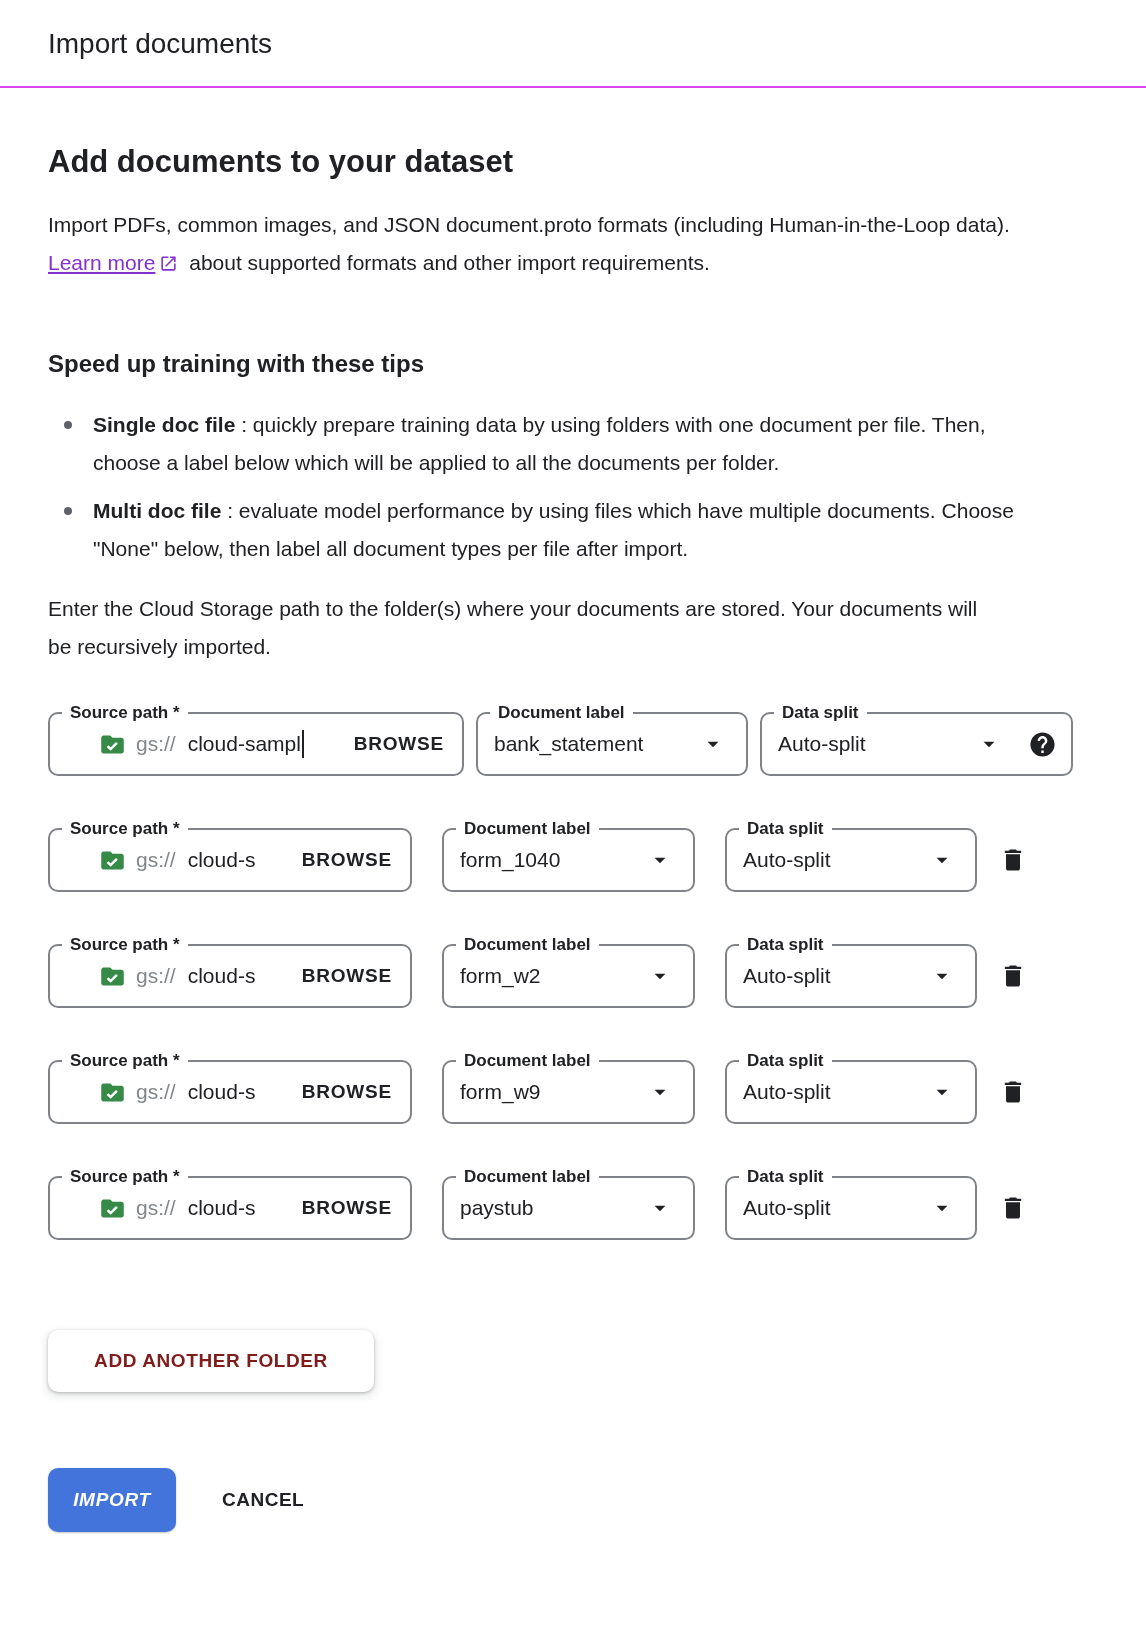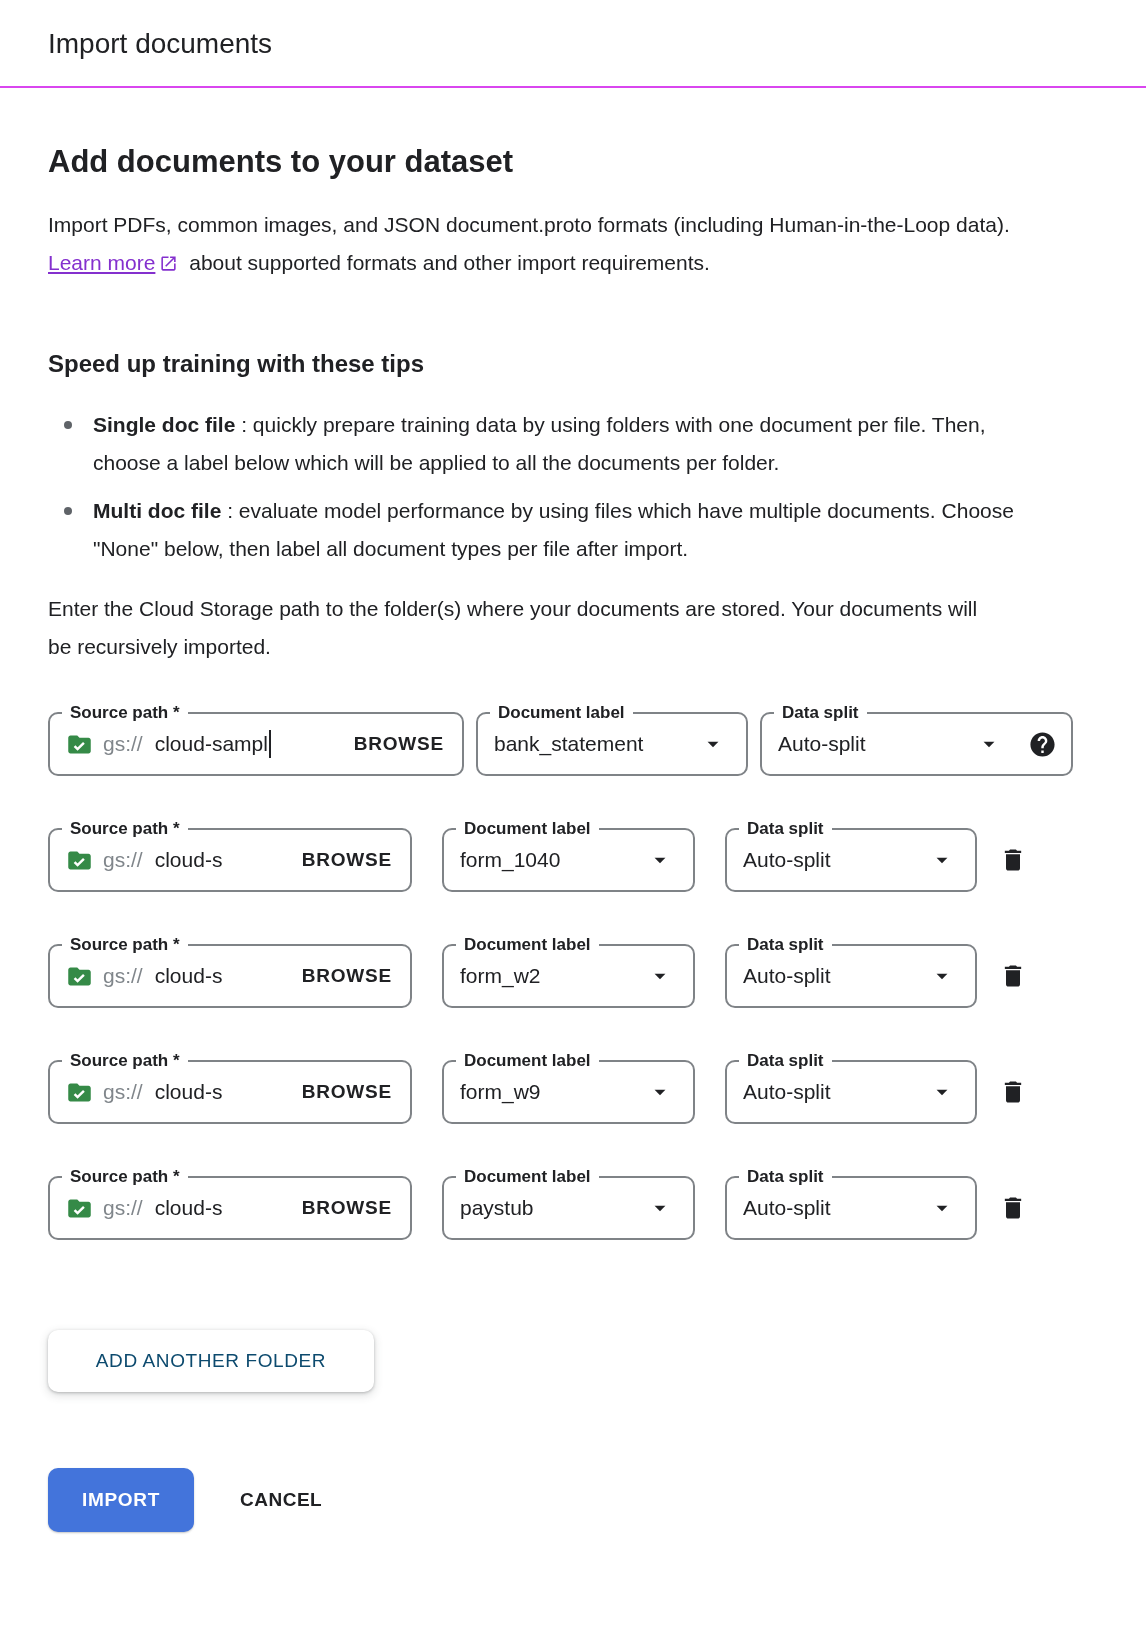--- a/index.html
+++ b/index.html
@@ -35,21 +35,21 @@
   
   .rows { margin-top:46px; }
   .form-row { display:flex; align-items:center; height:64px; margin-bottom:52px; column-gap:30px; }
   .form-row.row-first { column-gap:12px; }
 
   .field { position:relative; height:64px; border:2px solid #7f8387; border-radius:10px;
            display:flex; align-items:center; background:#fff; }
   .field-label { position:absolute; top:-12px; left:12px; background:#fff; padding:0 8px;
                  font-size:17px; font-weight:bold; color:#202124; line-height:21px; white-space:nowrap; }
 
-  .source-field { width:364px; }
+  .source-field { width:364px;padding-left:33px; }
   .doc-field    { width:253px;gap:14px; }
   .split-field  { width:252px; }
   .row-first .source-field { width:416px; }
   .row-first .doc-field    { width:272px; }
   .row-first .split-field  { width:313px; }
 
   .folder-icon { margin-left:16px; display:flex; }
   .gs-prefix { margin-left:10px; font-size:21px; color:#80868b; }
   .source-value { margin-left:12px; font-size:21px; color:#202124; white-space:nowrap; overflow:hidden; }
   .cursor { width:2px; height:28px; background:#202124; margin-left:1px; flex:none; }
@@ -57,28 +57,28 @@
             font-family:inherit; font-size:19px; font-weight:bold; color:#202124; letter-spacing:.8px; }
 
   .select-value { margin-left:16px; font-size:21px; color:#202124; white-space:nowrap; }
   .arrow { margin-left:auto; margin-right:20px; display:flex; }
   .help { margin-right:14px; margin-left:6px; display:flex; cursor:pointer; }
 
   .trash { display:flex; margin-left:-8px; cursor:pointer; flex:none; }
 
   
   .add-folder-btn { margin-top:38px; width:326px; height:62px; border:none; border-radius:10px;
-      background:#fff; color:#0c4a6e; font-family:inherit; font-size:19px; font-weight:normal;
+      background:#fff; color:#7f1d1d; font-family:inherit; font-size:19px; font-weight:bold;
       letter-spacing:.6px; cursor:pointer;
       box-shadow:0 1px 3px rgba(60,64,67,.30), 0 3px 8px 1px rgba(60,64,67,.15); }
 
   .actions { margin-top:76px; display:flex; align-items:center; gap:46px; padding-bottom:40px; }
-  .import-btn { width:146px; height:64px; border:none; border-radius:10px; background:#4374db;
+  .import-btn { width:128px; height:64px; border:none; border-radius:10px; background:#4374db;
       color:#fff; font-family:inherit; font-size:19px; font-weight:bold; letter-spacing:.7px;
-      cursor:pointer; box-shadow:0 1px 2px rgba(60,64,67,.3); }
+      cursor:pointer; box-shadow:0 1px 2px rgba(60,64,67,.3);font-style:italic; }
   .cancel-btn { background:none; border:none; font-family:inherit; font-size:19px; font-weight:bold;
       letter-spacing:.5px; color:#202124; cursor:pointer; }
 </style>
 </head>
 <body>
 
 <div class="page">
 
   <div class="dialog-header">
     <div class="dialog-title">Import documents</div>

